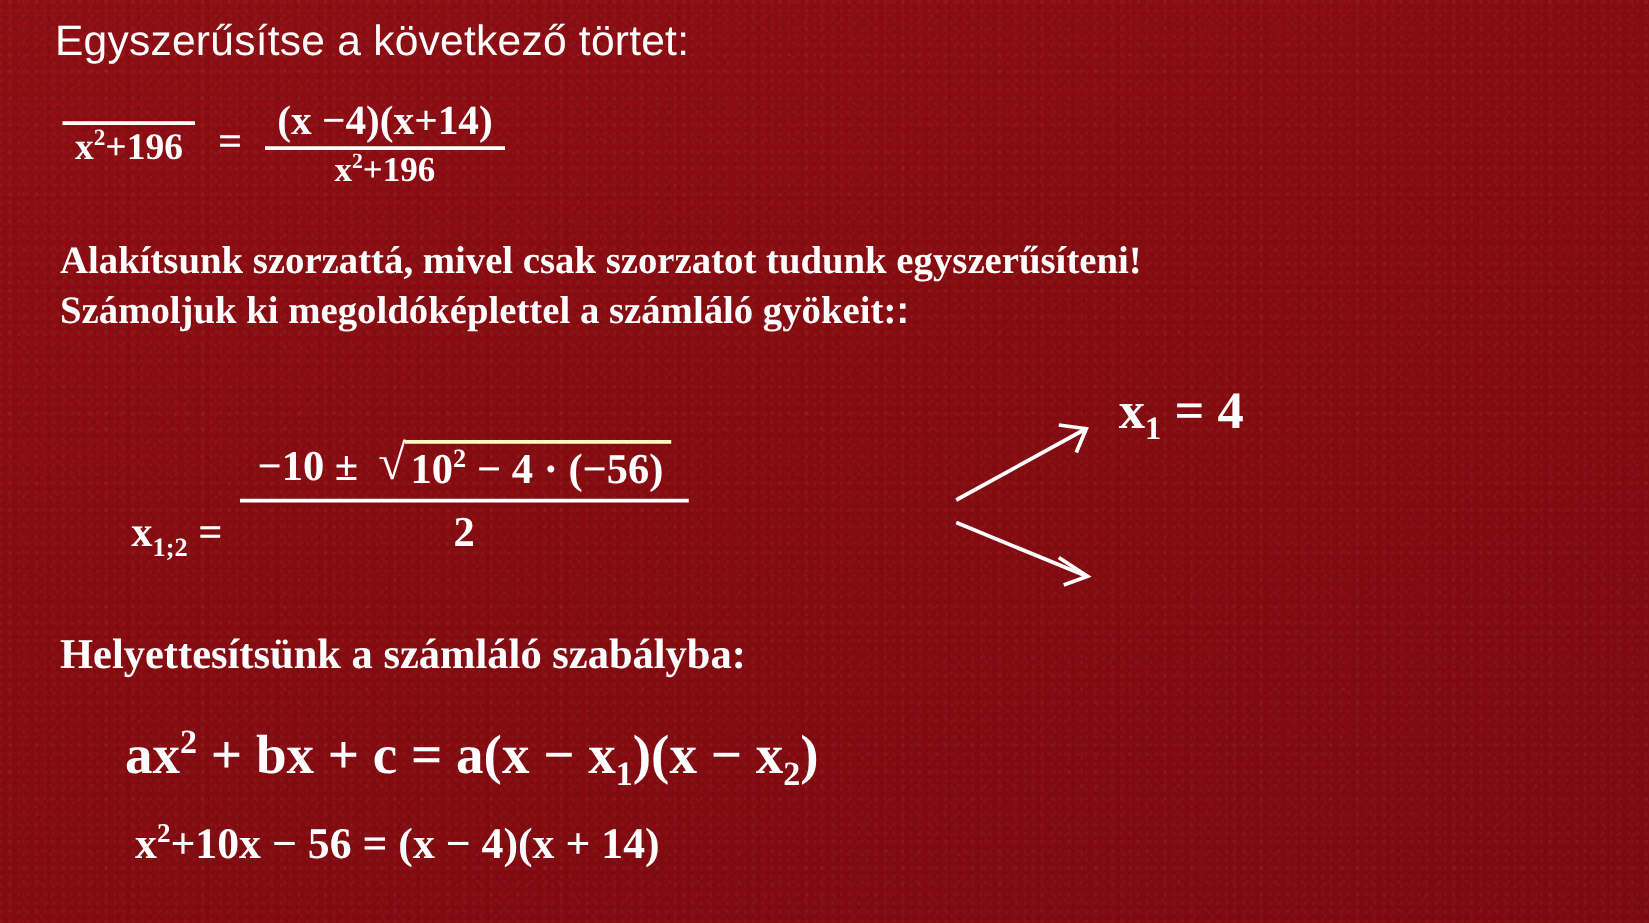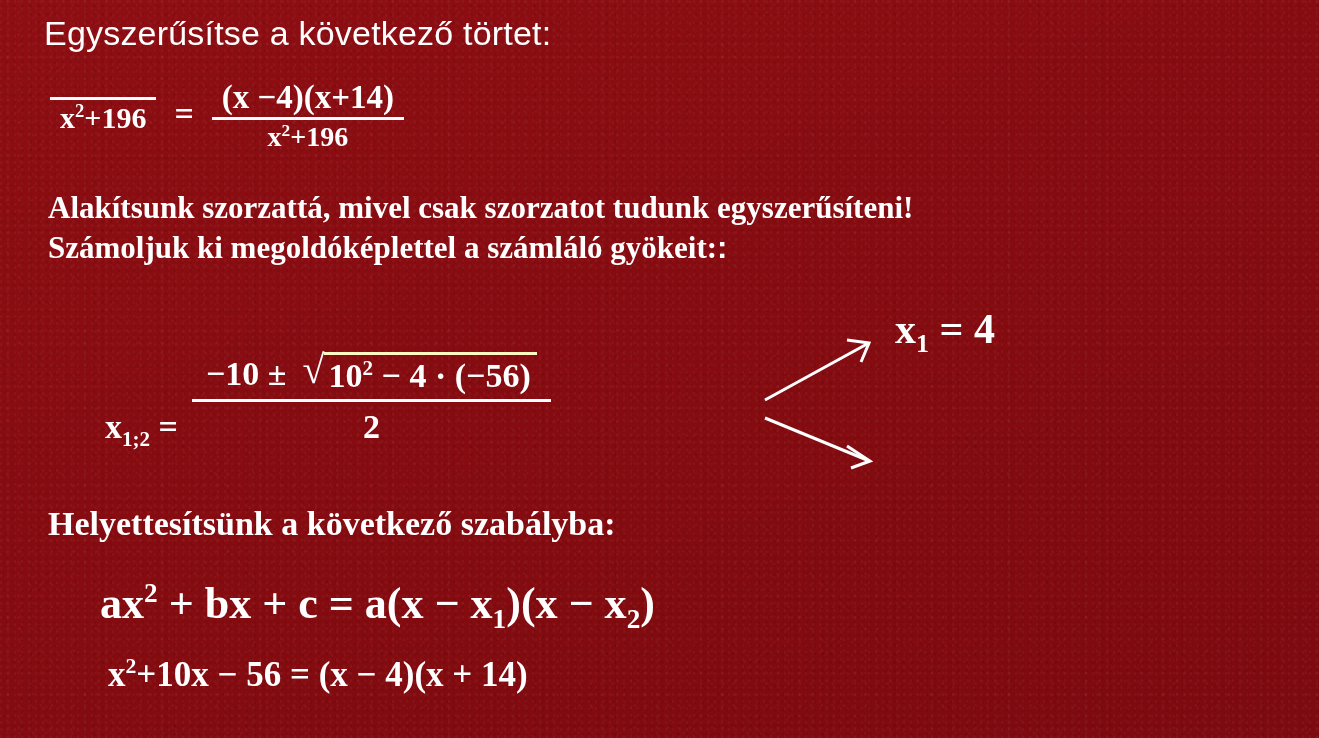--- a/index.html
+++ b/index.html
@@ -234,21 +234,21 @@
       <polyline points="92,146 115,161 96,168" fill="none"></polyline>
     </g>
   </svg>
 
   <div class="abs root root-1">
     <span>x</span><sub class="sub">1</sub>
     <span>=</span>
     <span>4</span>
   </div>
 
-  <div class="abs l3">Helyettesítsünk a következő szabályba:</div>
+  <div class="abs l3">Helyettesítsünk a számláló szabályba:</div>
 
   <div class="abs l4">
     <span>ax</span><sup class="sup">2</sup>
     <span>+ bx + c = a(x − x</span><sub class="sub">1</sub><span>)(x − x</span><sub class="sub">2</sub><span>)</span>
   </div>
 
   <div class="abs l5">
     <span>x</span><sup class="sup">2</sup><span>+10x − 56</span>
     <span>=</span>
     <span>(x − 4)(x + 14)</span>

